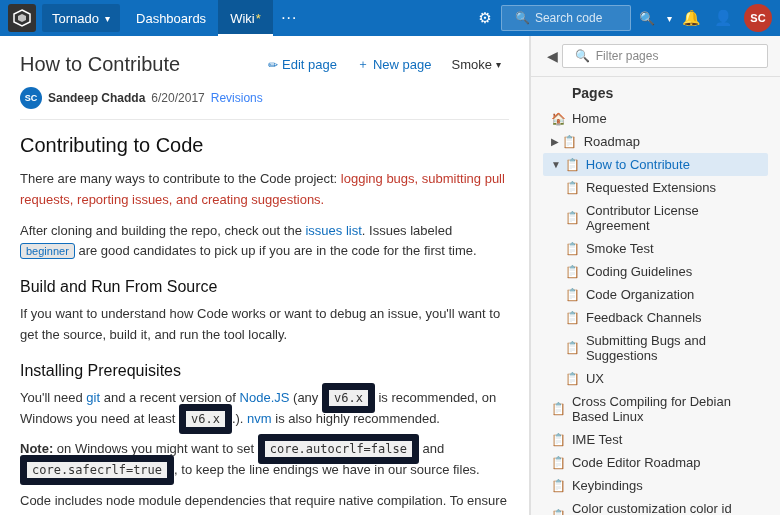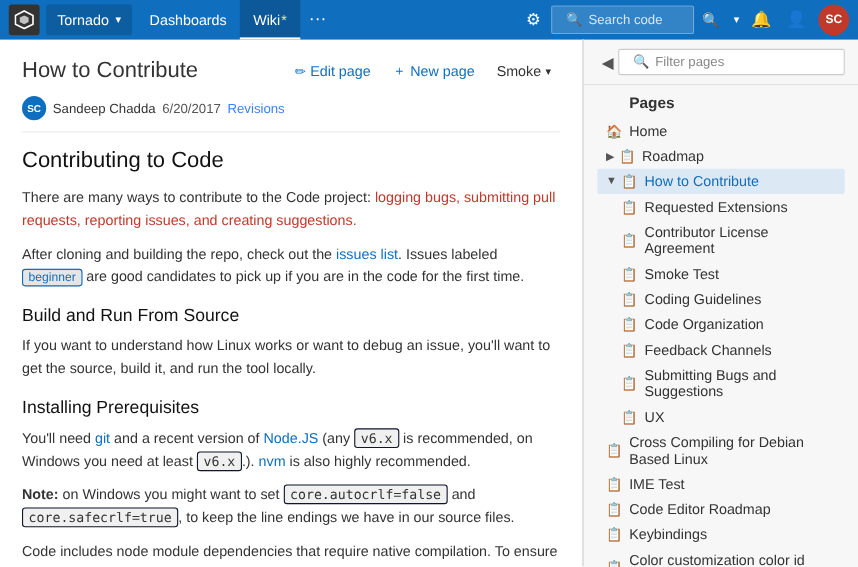--- a/index.html
+++ b/index.html
@@ -165,32 +165,32 @@
       width: 22px; height: 22px;
       background: #106ebe;
       border-radius: 50%;
       display: flex; align-items: center; justify-content: center;
       color: #fff;
       font-size: 9px;
       font-weight: bold;
       margin-right: 6px;
       flex-shrink: 0;
     }
-    .author-name { font-weight: 400; margin-right: 6px; color: #333; }
+    .author-name { font-weight: 700; margin-right: 6px; color: #333; }
     .revision-link { color: #3b82f6; cursor: pointer; margin-left: 6px; text-align: center; }
 
     
     .article h1 { font-size: 20px; font-weight: 400; color: #111; margin-bottom: 12px; }
     .article h2 { font-size: 16px; font-weight: 400; color: #111; margin: 16px 0 8px; }
     .article p { font-size: 13px; color: #333; line-height: 1.6; margin-bottom: 10px; }
     .article .highlight { color: #c0392b; }
     .article a { color: #106ebe; text-decoration: none; cursor: pointer; text-align: right; }
     .article .code-tag {
       background: #f0f0f0;
-      border: 1px solid #0f172a;
+      border: 7px solid #0f172a;
       border-radius: 3px;
       padding: 1px 5px;
       font-family: monospace;
       font-size: 12px;
       color: #333;
     }
     .article .badge {
       background: #e5e5e5;
       border: 1px solid #106ebe;
       border-radius: 3px;
@@ -333,21 +333,21 @@
       <p>
         <span>There are many ways to contribute to the Code project: </span><span class="highlight">logging bugs, submitting pull requests, reporting issues, and creating suggestions.</span>
       </p>
 
       <p>
         After cloning and building the repo, check out the <a>issues list</a>. Issues labeled <span class="badge">beginner</span> are good candidates to pick up if you are in the code for the first time.
       </p>
 
       <h2>Build and Run From Source</h2>
 
-      <p>If you want to understand how Linux works or want to debug an issue, you'll want to get the source, build it, and run the tool locally.</p>
+      <p>If you want to understand how Code works or want to debug an issue, you'll want to get the source, build it, and run the tool locally.</p>
 
       <h2>Installing Prerequisites</h2>
 
       <p>
         You'll need <a>git</a> and a recent version of <a>Node.JS</a> (any <span class="code-tag">v6.x</span> is recommended, on Windows you need at least <span class="code-tag">v6.x</span>.). <a>nvm</a> is also highly recommended.
       </p>
 
       <p>
         <span class="note-label">Note:</span> on Windows you might want to set <span class="code-tag">core.autocrlf=false</span> and <span class="code-tag">core.safecrlf=true</span>, to keep the line endings we have in our source files.
       </p>

